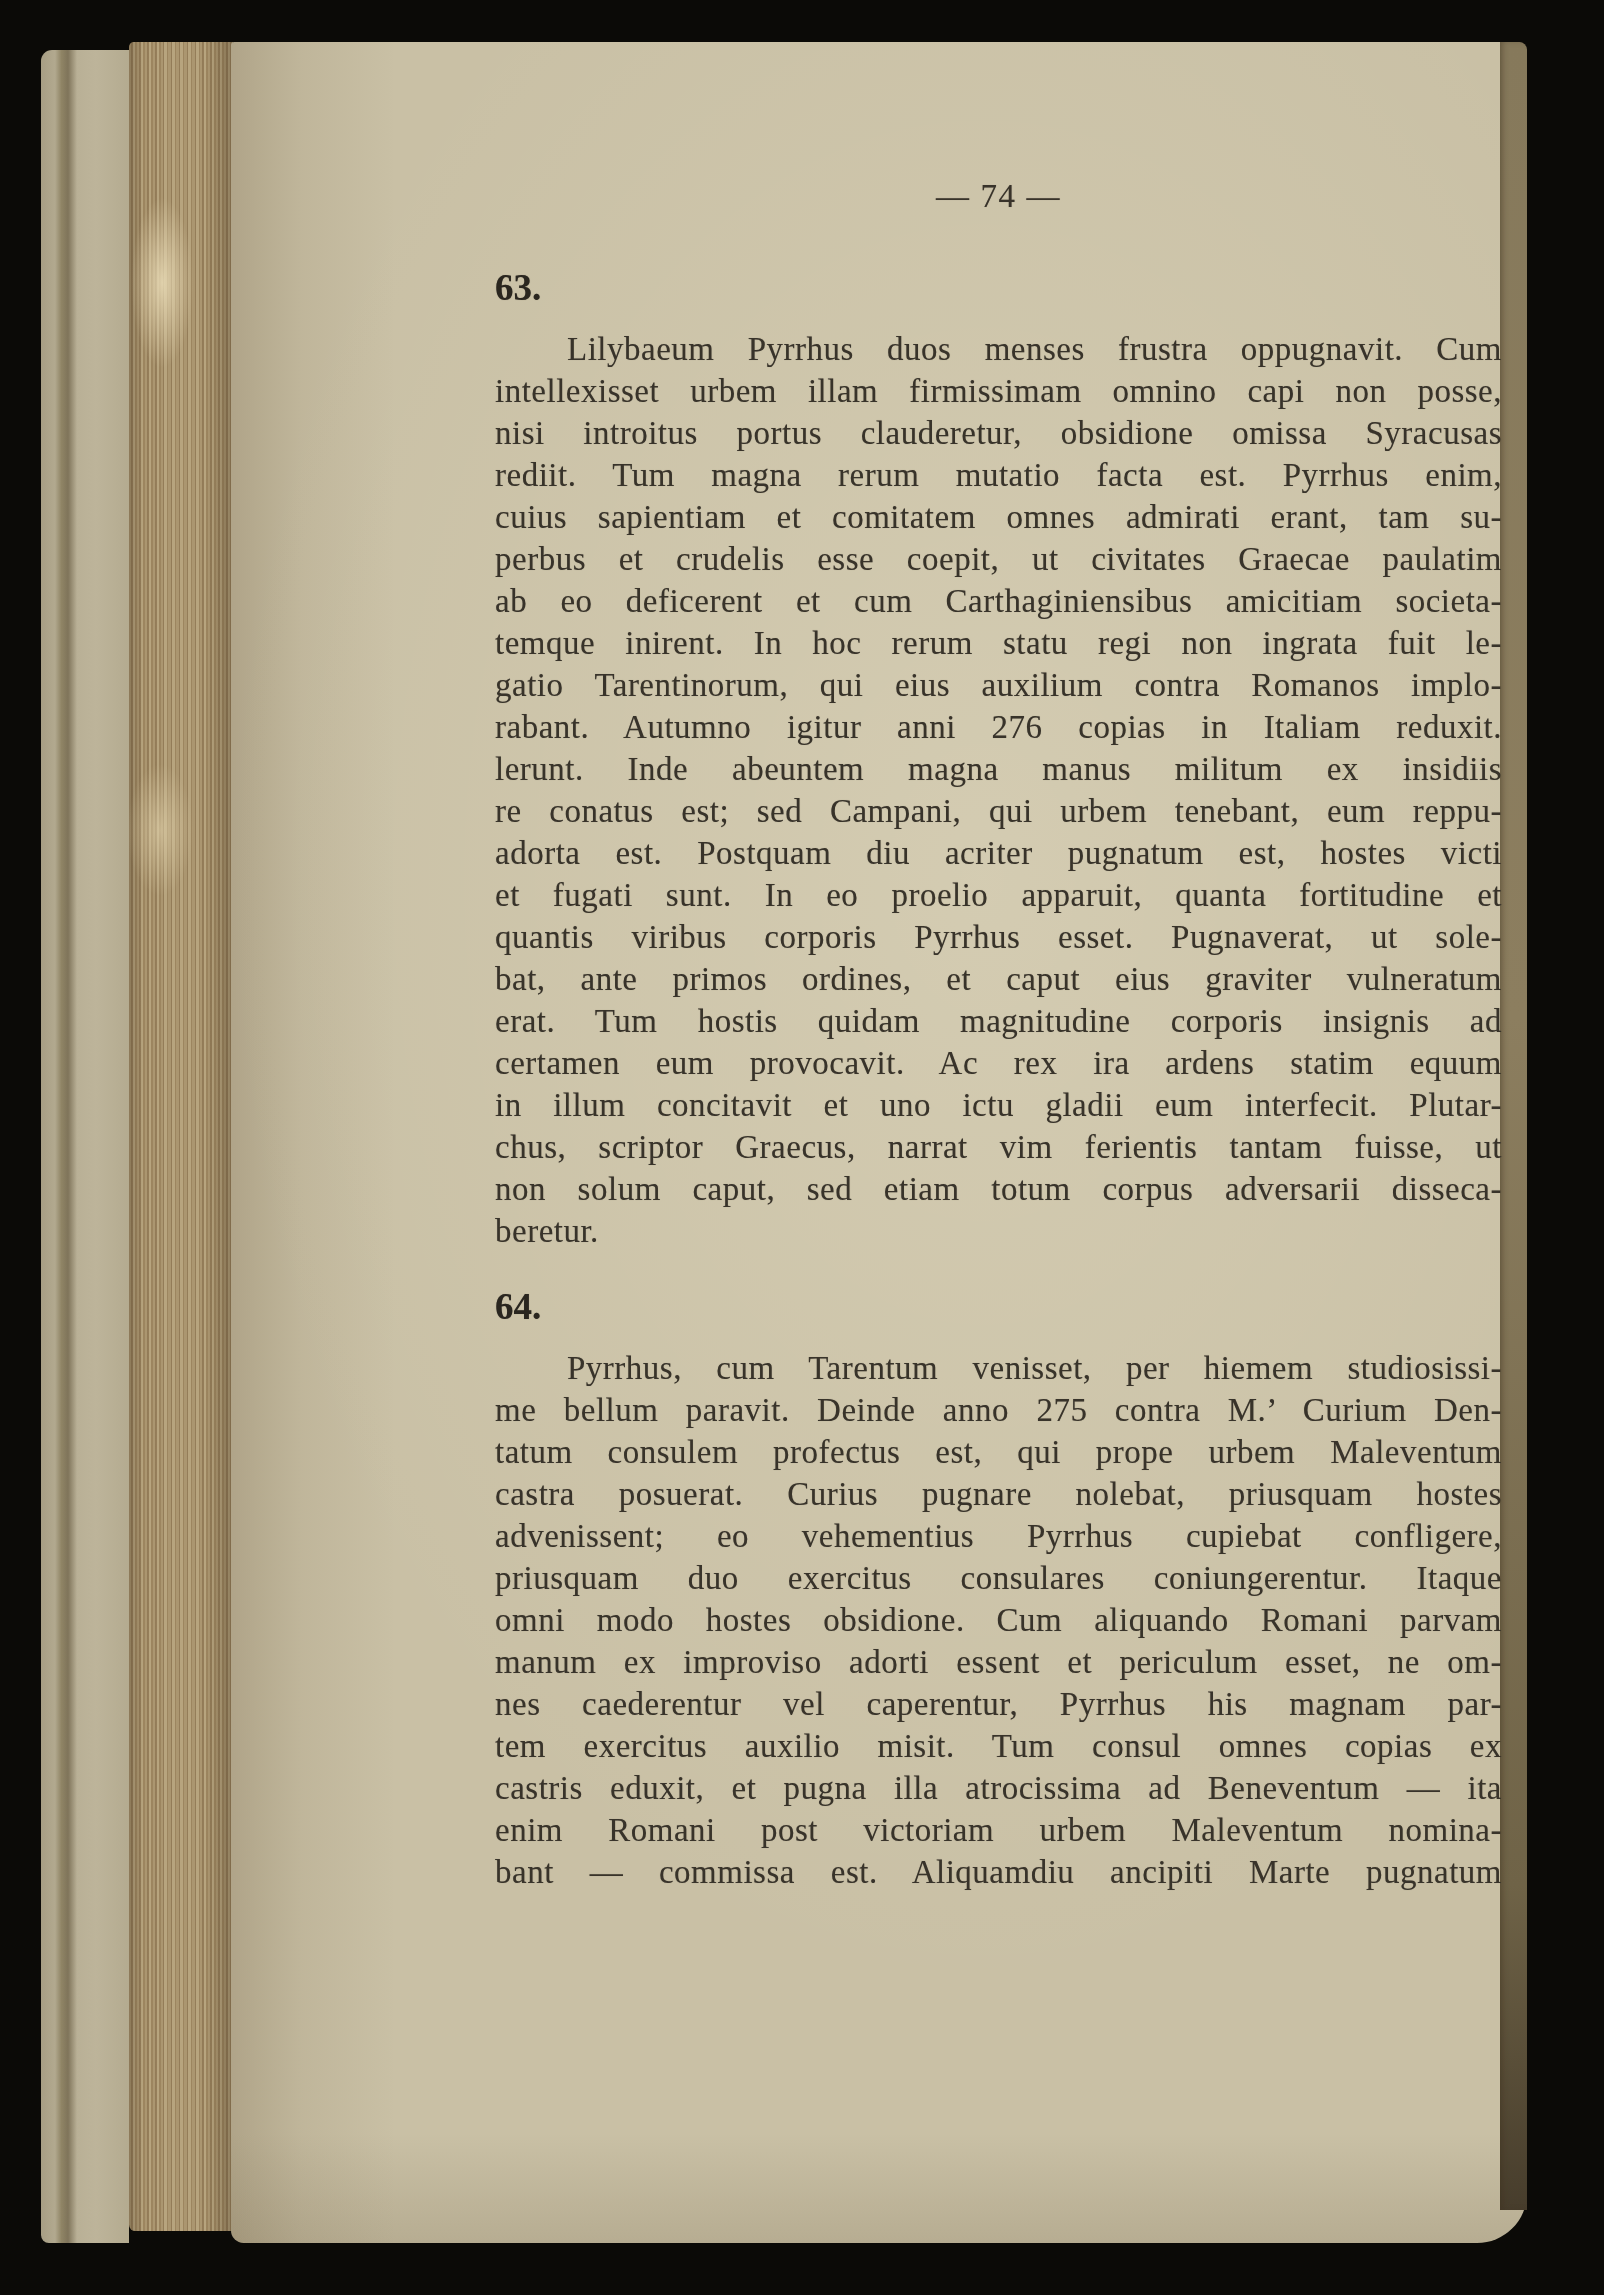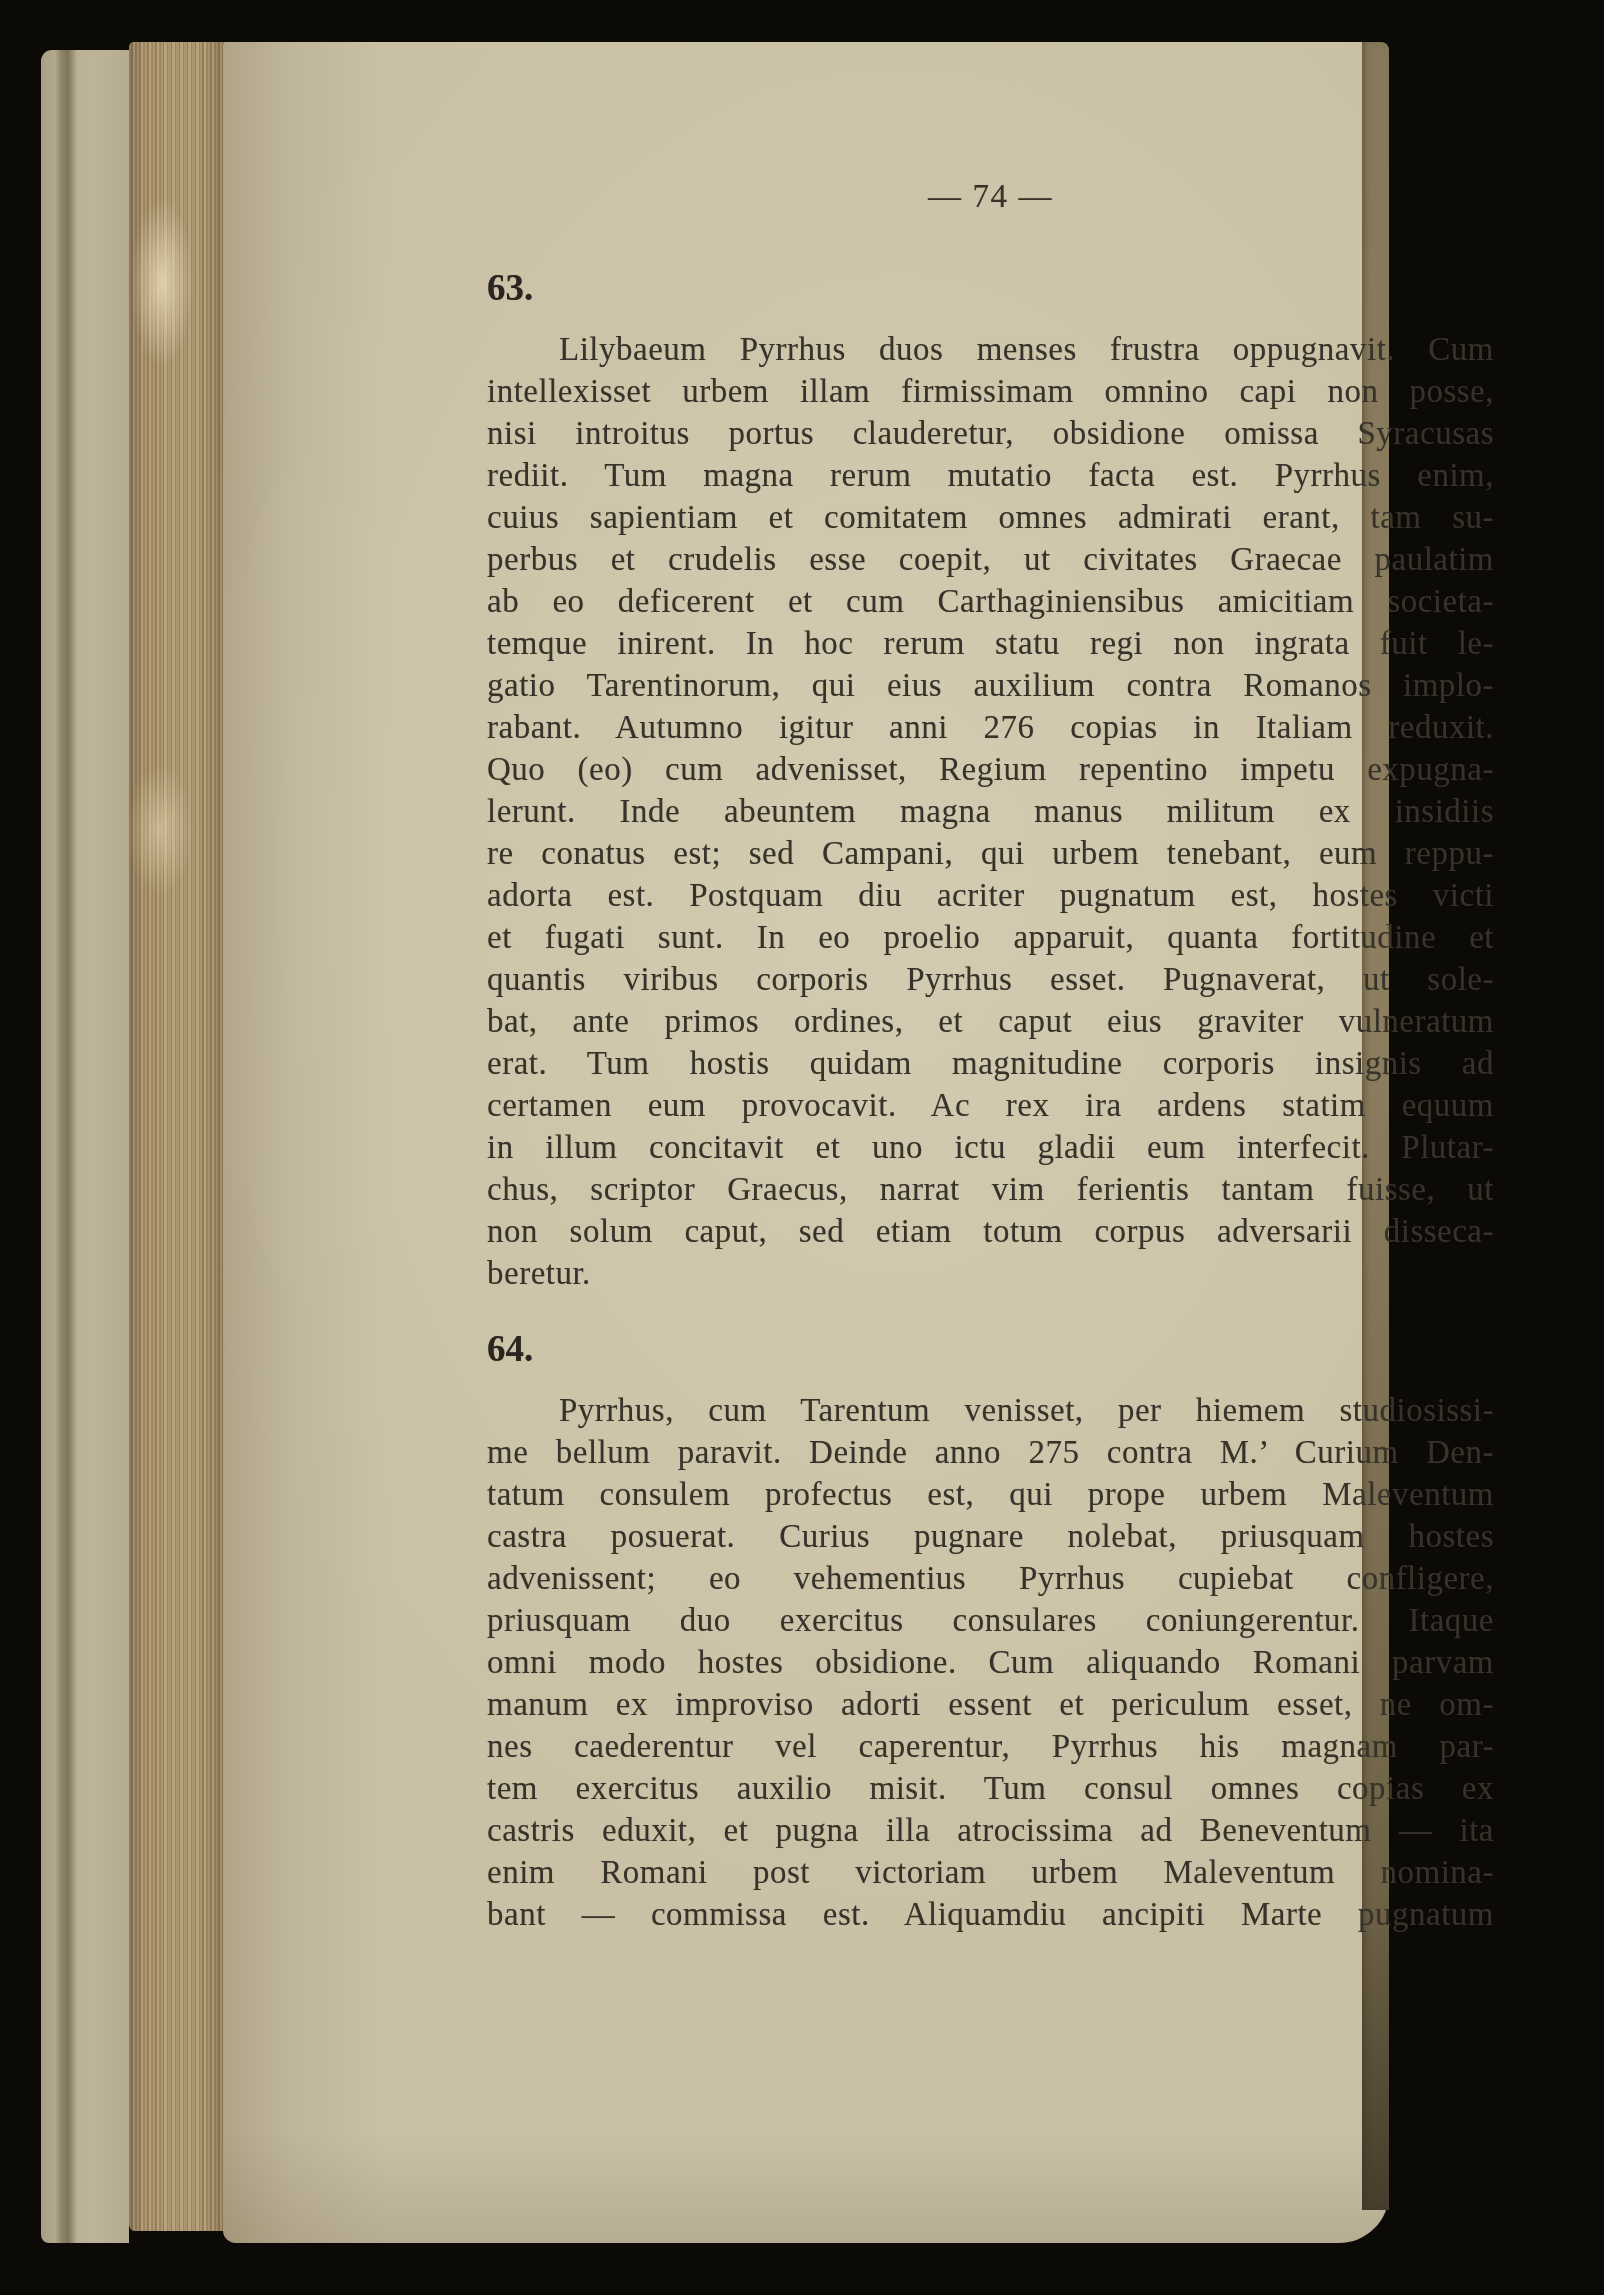--- a/index.html
+++ b/index.html
@@ -35,21 +35,21 @@
       linear-gradient(90deg, rgba(70,55,35,0.30) 0%, rgba(70,55,35,0) 14%, rgba(70,55,35,0) 74%, rgba(70,55,35,0.35) 100%),
       repeating-linear-gradient(90deg,
         #ab9670 0px,#ab9670 2.4px,
         #927b57 2.4px,#957e5a 3.9px,
         #b7a47e 3.9px,#b7a47e 6.3px,
         #9c855f 6.3px,#9c855f 7.9px);
     border-radius:4.7px 0 0 6.3px;
   }
   
   .page{
-    position:absolute;left:223px;top:42px;width:1166px;height:2201px;
+    position:absolute;left:231px;top:42px;width:1296px;height:2201px;
     background:
       radial-gradient(ellipse 1023px 1495px at 58% 38%, rgba(255,250,228,0.20), rgba(255,250,228,0) 75%),
       linear-gradient(90deg, rgba(110,92,62,0.28) 0px, rgba(110,92,62,0.10) 71px, rgba(110,92,62,0) 165px),
       linear-gradient(0deg, rgba(100,85,58,0.18) 0px, rgba(100,85,58,0) 110px),
       var(--paper);
     border-radius:3.1px 11px 50px 12.6px;
   }
   
   .gutter{
     position:absolute;right:0;top:0;width:27px;height:2168px;
@@ -105,21 +105,20 @@
             <div class="line indent">Lilybaeum Pyrrhus duos menses frustra oppugnavit. Cum</div>
             <div class="line">intellexisset urbem illam firmissimam omnino capi non posse,</div>
             <div class="line">nisi introitus portus clauderetur, obsidione omissa Syracusas</div>
             <div class="line">rediit.  Tum magna rerum mutatio facta est.  Pyrrhus enim,</div>
             <div class="line">cuius sapientiam et comitatem omnes admirati erant, tam su-</div>
             <div class="line">perbus et crudelis esse coepit, ut civitates Graecae paulatim</div>
             <div class="line">ab eo deficerent et cum Carthaginiensibus amicitiam societa-</div>
             <div class="line">temque inirent.  In hoc rerum statu regi non ingrata fuit le-</div>
             <div class="line">gatio Tarentinorum, qui eius auxilium contra Romanos implo-</div>
             <div class="line">rabant.  Autumno igitur anni 276 copias in Italiam reduxit.</div>
-            <div class="line">Quo (eo) cum advenisset, Regium repentino impetu expugna-</div>
             <div class="line">lerunt. Inde abeuntem magna manus militum ex insidiis</div>
             <div class="line">re conatus est; sed Campani, qui urbem tenebant, eum reppu-</div>
             <div class="line">adorta est.  Postquam diu acriter pugnatum est, hostes victi</div>
             <div class="line">et fugati sunt.  In eo proelio apparuit, quanta fortitudine et</div>
             <div class="line">quantis viribus corporis  Pyrrhus esset. Pugnaverat, ut sole-</div>
             <div class="line">bat, ante primos ordines, et caput eius graviter vulneratum</div>
             <div class="line">erat.  Tum hostis quidam magnitudine corporis insignis ad</div>
             <div class="line">certamen eum provocavit.  Ac rex ira ardens statim equum</div>
             <div class="line">in illum concitavit et uno ictu gladii eum interfecit.  Plutar-</div>
             <div class="line">chus, scriptor Graecus, narrat vim ferientis tantam fuisse, ut</div>

